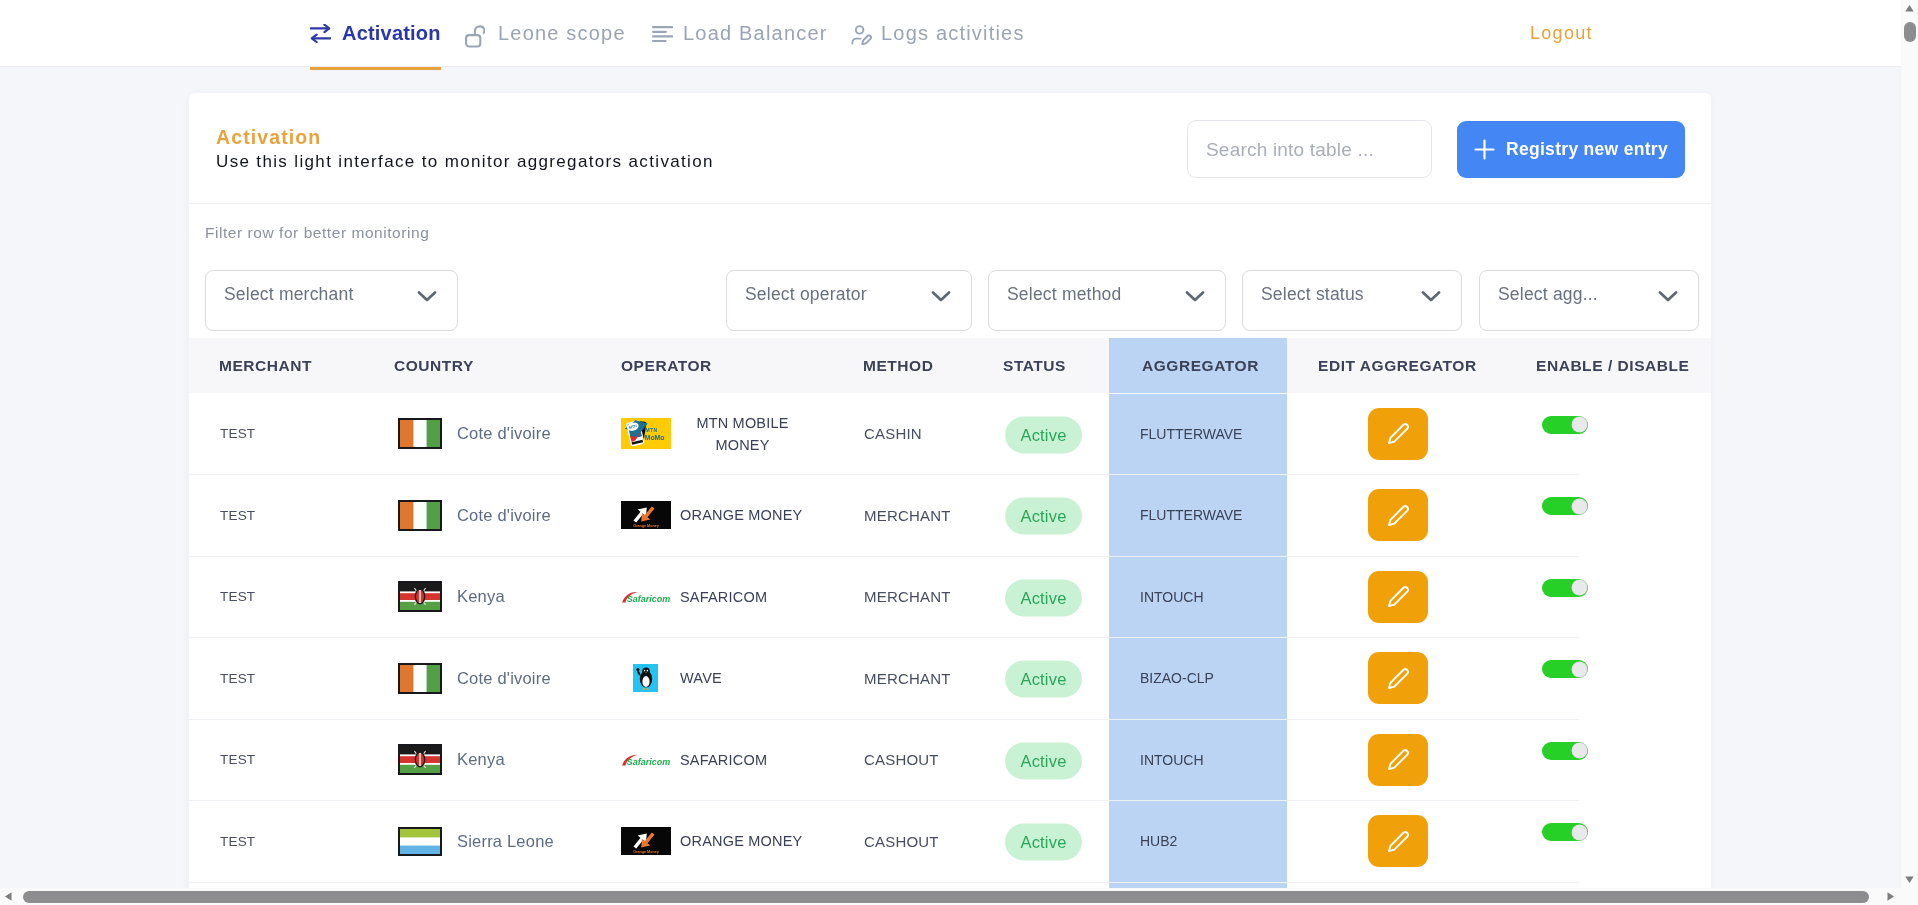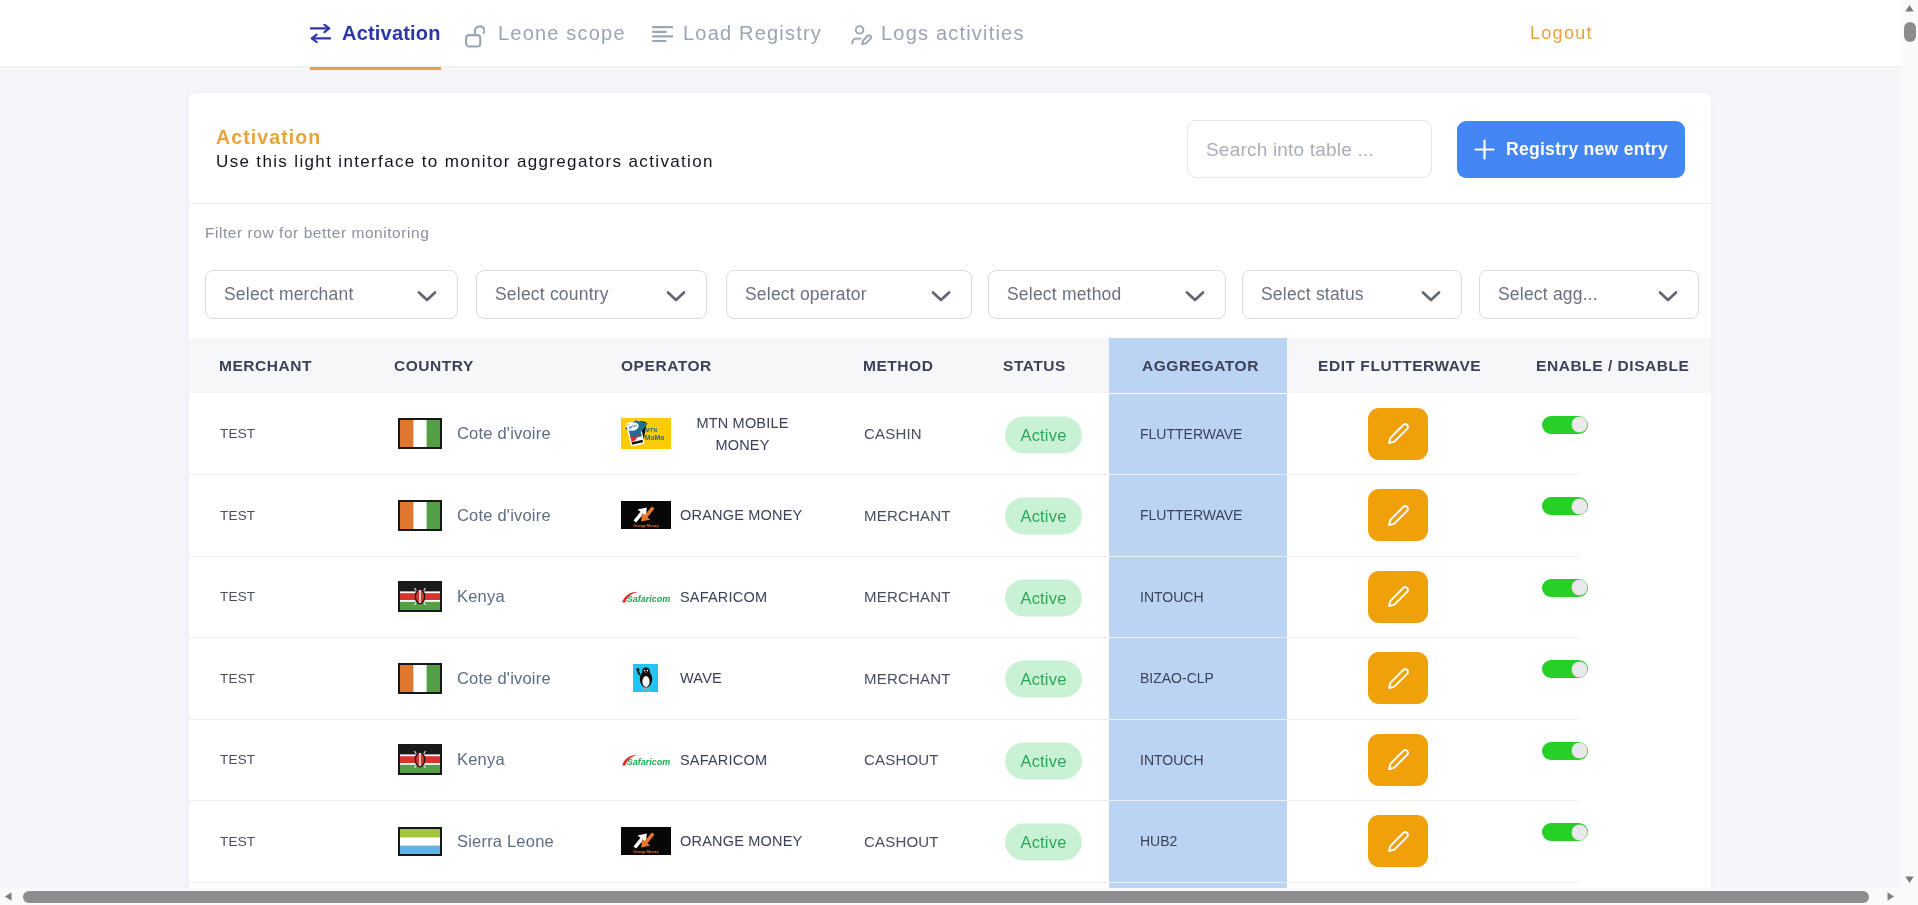--- a/index.html
+++ b/index.html
@@ -14,21 +14,21 @@
 
 #card{position:absolute;left:189px;top:93px;width:1522px;height:812px;background:#fff;border-radius:6px;box-shadow:0 2px 8px rgba(40,50,90,.05)}
 #title{position:absolute;left:27px;top:35px;font-size:19.5px;line-height:19.5px;font-weight:bold;color:#e8a33d;letter-spacing:1.1px}
 #subtitle{position:absolute;left:27px;top:60px;font-size:17px;line-height:17px;color:#12151f;letter-spacing:1.35px}
 #search{position:absolute;left:998px;top:27px;width:245px;height:58px;border:1px solid #e4e5ea;border-radius:9px;background:#fff}
 #search span{position:absolute;left:18px;top:18px;font-size:19px;color:#a9aeb9;letter-spacing:0.2px}
 #regbtn{position:absolute;left:1268px;top:28px;width:228px;height:57px;background:#4386f4;border-radius:9px;color:#fff;display:flex;align-items:center;justify-content:center;font-size:17.5px;font-weight:bold;letter-spacing:0.3px}
 #regbtn svg{margin-right:11px}
 #hdrdiv{position:absolute;left:0;top:110px;width:1522px;height:1px;background:#ededf2}
 #filterlbl{position:absolute;left:16px;top:131px;font-size:15.5px;color:#8b919f;letter-spacing:0.55px}
-.sel{position:absolute;top:177px;height:49px;border:1px solid #d8dbe1;border-radius:8px;background:#fff}
+.sel{position:absolute;top:177px;height:61px;border:1px solid #d8dbe1;border-radius:8px;background:#fff}
 .sel span{position:absolute;left:18px;top:13px;font-size:17.5px;color:#697180;letter-spacing:0.2px}
 .sel svg{position:absolute;right:20px;top:20px}
 
 #thead{position:absolute;left:0;top:245px;width:1522px;height:55px;background:#f7f7f9}
 .th{position:absolute;top:0;height:55px;display:flex;align-items:center;font-size:15.5px;font-weight:bold;color:#3b4157;letter-spacing:0.55px;white-space:nowrap}
 .blueband{position:absolute;left:920px;width:178px;top:0;bottom:0;background:#bbd4f3}
 .row{position:absolute;left:0;width:1390px;height:81.5px;background:#fff;border-bottom:1px solid #eef0f3}
 .cell{position:absolute;top:0;height:100%;display:flex;align-items:center;white-space:nowrap}
 .merch{left:31px;font-size:13.5px;color:#474d63;letter-spacing:0.2px}
 .cflag{left:209px}
@@ -74,21 +74,21 @@
   </div>
 <div class="tab" style="left:652px">
 <svg width="21" height="16" viewBox="0 0 21 16" style="margin-right:10px">
  <g fill="none" stroke="#9aa5b6" stroke-width="2.2" stroke-linecap="round">
   <path d="M1.1 1.2 H20.4"></path>
         <path d="M1.1 5.8 H13.8"></path>
         <path d="M1.1 10.4 H20.4"></path>
         <path d="M1.1 15 H13.5"></path>
  </g>
     </svg>
-    <span class="txt">Load Registry</span>
+    <span class="txt">Load Balancer</span>
   </div>
 <div class="tab" style="left:850px">
 <svg width="23" height="23" viewBox="0 0 24 24" style="margin-right:8px;margin-top:2px">
  <g fill="none" stroke="#9aa5b6" stroke-width="2" stroke-linecap="round" stroke-linejoin="round">
   <circle cx="10" cy="7.2" r="3.9"></circle>
   <path d="M2.5 21.5 v-1 a4.2 4.2 0 0 1 4.2-4.2 h4.3"></path>
   <path d="M21.3 16.6 a1.55 1.55 0 0 0-3-3 l-4.1 4.1 a2 2 0 0 0-.5.85 l-.84 2.87 a.35.35 0 0 0 .62.62 l2.87-.84 a2 2 0 0 0 .85-.5 z"></path>
  </g>
     </svg>
     <span class="txt">Logs activities</span>
@@ -111,26 +111,20 @@
       <span>Search into table ...</span>
     </div>
 <div id="hdrdiv"></div>
 <div id="filterlbl">Filter row for better monitoring</div>
 <div class="sel" style="left:16px;width:253px">
       <span>Select merchant</span>
       <svg width="20" height="11" viewBox="0 0 20 11">
         <polyline points="2,1.5 10,9 18,1.5" fill="none" stroke="#5f6775" stroke-width="2.7" stroke-linecap="round" stroke-linejoin="round"></polyline>
       </svg>
     </div>
-<div class="sel" style="left:287px;width:231px">
-      <span>Select country</span>
-      <svg width="20" height="11" viewBox="0 0 20 11">
-        <polyline points="2,1.5 10,9 18,1.5" fill="none" stroke="#5f6775" stroke-width="2.7" stroke-linecap="round" stroke-linejoin="round"></polyline>
-      </svg>
-    </div>
 <div class="sel" style="left:537px;width:246px">
       <span>Select operator</span>
       <svg width="20" height="11" viewBox="0 0 20 11">
         <polyline points="2,1.5 10,9 18,1.5" fill="none" stroke="#5f6775" stroke-width="2.7" stroke-linecap="round" stroke-linejoin="round"></polyline>
       </svg>
     </div>
 <div class="sel" style="left:799px;width:238px">
       <span>Select method</span>
       <svg width="20" height="11" viewBox="0 0 20 11">
         <polyline points="2,1.5 10,9 18,1.5" fill="none" stroke="#5f6775" stroke-width="2.7" stroke-linecap="round" stroke-linejoin="round"></polyline>
@@ -149,21 +143,21 @@
       </svg>
     </div>
 <div id="thead">
       <div class="blueband"></div>
 <div class="th" style="left:30px">MERCHANT</div>
 <div class="th" style="left:205px">COUNTRY</div>
 <div class="th" style="left:432px">OPERATOR</div>
 <div class="th" style="left:674px">METHOD</div>
 <div class="th" style="left:814px">STATUS</div>
 <div class="th" style="left:953px">AGGREGATOR</div>
-<div class="th" style="left:1129px">EDIT FLUTTERWAVE</div>
+<div class="th" style="left:1129px">EDIT AGGREGATOR</div>
 <div class="th" style="left:1347px">ENABLE / DISABLE</div>
 </div>
 <div class="row" style="top:300.5px">
 <div class="blueband"></div>
 <div class="cell merch">TEST</div>
 <div class="cell cflag">
         <svg width="44" height="31" viewBox="0 0 44 31">
           <rect x="1" y="1" width="42" height="29" fill="#fff" stroke="#17181c" stroke-width="2"></rect>
           <rect x="2" y="2" width="13.4" height="27" fill="#e0772f"></rect>
           <rect x="28.6" y="2" width="13.4" height="27" fill="#529f45"></rect>

